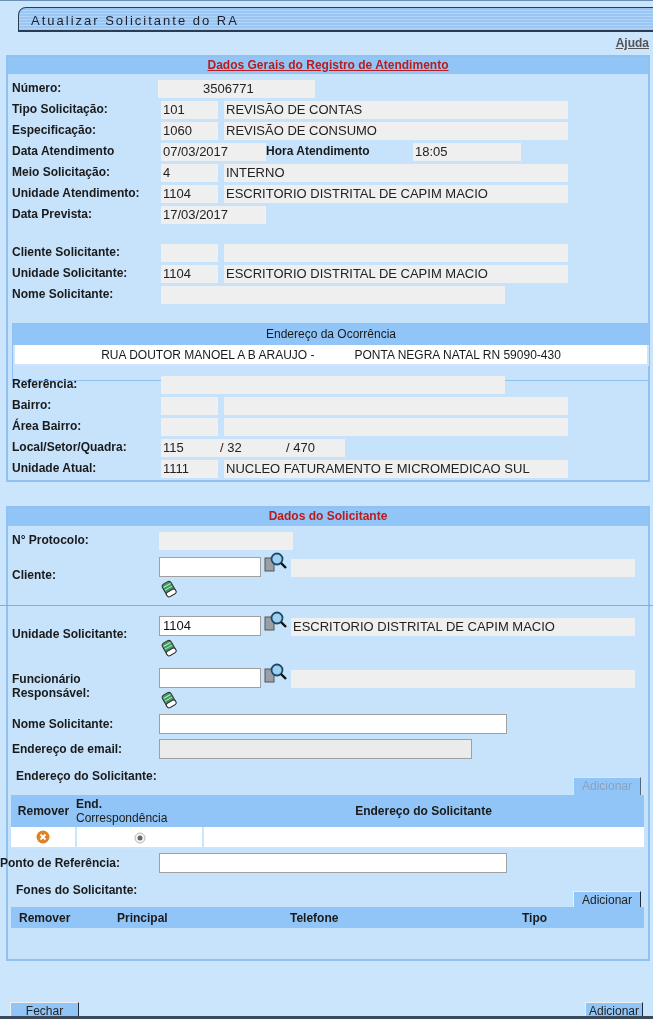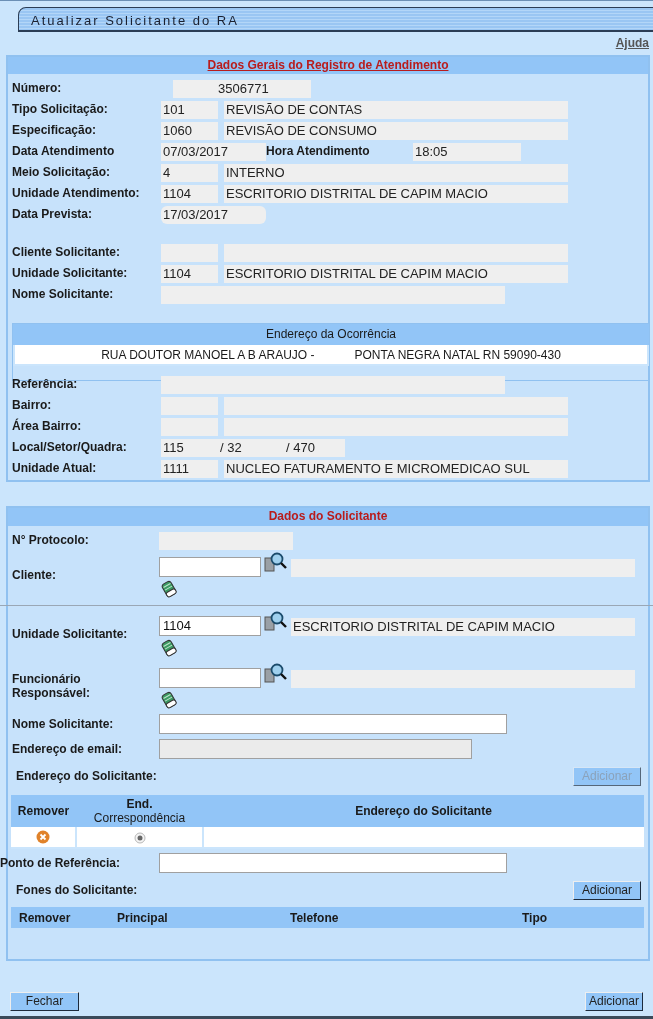--- a/index.html
+++ b/index.html
@@ -46,40 +46,40 @@
   .addr-val { background: #fff; height: 21px; text-align: center; line-height: 21px; font-size: 12px; color: #1a1a1a; border: 2px solid #cbe5fc; border-top: 0; }
   .input {
     position: absolute; height: 20px; background: #fff; border: 1px solid #a0a0a0; font-size: 13px; padding-left: 3px; line-height: 18px; color: #111;
   }
   .input.disabled { background: #ebebeb; }
   .icon-search { position: absolute; width: 24px; height: 20px; }
   .icon-eraser { position: absolute; width: 18px; height: 18px; }
   .divider { position: absolute; left: 0; width: 653px; height: 1px; background: #9aa7b5; }
   .btn {
     position: absolute; height: 19px; background: #92c5f7; border: 1px solid #eee; border-right-color: #1c2a3c; border-bottom-color: #1c2a3c;
-    font-size: 12px; text-align: center; line-height: 17px; color: #222;
+    font-size: 12px; text-align: center; line-height: 17px; color: #222; margin-top: 10px;
   }
   .btn.dis { color: #8ba2ba; border-color: #d6e6f6; border-right-color: #55677a; border-bottom-color: #55677a; }
   table { border-collapse: collapse; }
   .tbl-head { background: #92c5f7; }
 </style>
 </head>
 <body>
 
 <div class="topbar"></div>
 <div class="title-bar">
   <span>Atualizar Solicitante do RA</span>
 </div>
 <a class="help-link">Ajuda</a>
 
 <div class="panel" style="top:55px; height:427px;">
   <div class="panel-head u">Dados Gerais do Registro de Atendimento</div>
 
   <div class="lbl" style="left:4px; top:24px;">Número:</div>
-  <div class="ro" style="left:165px; top:23px; width:138px;padding-left:45px;">3506771</div>
+  <div class="ro" style="left:150px; top:23px; width:157px;padding-left:45px;">3506771</div>
 
   <div class="lbl" style="left:4px; top:45px;">Tipo Solicitação:</div>
   <div class="ro" style="left:153px; top:44px; width:57px;">101</div>
   <div class="ro" style="left:216px; top:44px; width:344px;">REVISÃO DE CONTAS</div>
 
   <div class="lbl" style="left:4px; top:66px;">Especificação:</div>
   <div class="ro" style="left:153px; top:65px; width:57px;">1060</div>
   <div class="ro" style="left:216px; top:65px; width:344px;">REVISÃO DE CONSUMO</div>
 
   <div class="lbl" style="left:4px; top:87px;">Data Atendimento</div>
@@ -89,21 +89,21 @@
 
   <div class="lbl" style="left:4px; top:108px;">Meio Solicitação:</div>
   <div class="ro" style="left:153px; top:107px; width:57px;">4</div>
   <div class="ro" style="left:216px; top:107px; width:344px;">INTERNO</div>
 
   <div class="lbl" style="left:4px; top:129px;">Unidade Atendimento:</div>
   <div class="ro" style="left:153px; top:128px; width:57px;">1104</div>
   <div class="ro" style="left:216px; top:128px; width:344px;">ESCRITORIO DISTRITAL DE  CAPIM MACIO</div>
 
   <div class="lbl" style="left:4px; top:150px;">Data Prevista:</div>
-  <div class="ro" style="left:153px; top:149px; width:105px;border-radius:6px;">17/03/2017</div>
+  <div class="ro" style="left:153px; top:149px; width:105px;">17/03/2017</div>
 
   <div class="lbl" style="left:4px; top:188px;">Cliente Solicitante:</div>
   <div class="ro" style="left:153px; top:187px; width:57px;"></div>
   <div class="ro" style="left:216px; top:187px; width:344px;"></div>
 
   <div class="lbl" style="left:4px; top:209px;">Unidade Solicitante:</div>
   <div class="ro" style="left:153px; top:208px; width:57px;">1104</div>
   <div class="ro" style="left:216px; top:208px; width:344px;">ESCRITORIO DISTRITAL DE  CAPIM MACIO</div>
 
   <div class="lbl" style="left:4px; top:230px;">Nome Solicitante:</div>
@@ -206,21 +206,21 @@
 <div class="input disabled" style="left:159px; top:739px; width:313px;"></div>
 
 <div class="lbl" style="left:16px; top:769px;">Endereço do Solicitante:</div>
 <div class="btn dis" style="left:573px; top:767px; width:68px;">Adicionar</div>
 
 <div style="position:absolute; left:11px; top:795px; width:633px;">
   <table style="width:633px;">
     <tbody>
         <tr class="tbl-head" style="height:32px;">
       <td style="width:65px; text-align:center; font-weight:bold; color:#1a1a1a;">Remover</td>
-      <td style="width:127px; text-align:center; color:#1a1a1a; line-height:14px;">
+      <td style="width:127px; color:#1a1a1a; line-height:14px;">
         <div style="font-weight:bold;">End.</div>
         <div>Correspondência</div>
       </td>
       <td style="text-align:center; font-weight:bold; color:#1a1a1a;">Endereço do Solicitante</td>
     </tr>
     <tr style="height:21px; background:#fff;">
       <td style="text-align:center; border-right:2px solid #cbe5fc; border-bottom:2px solid #cbe5fc;">
         <svg width="14" height="14" viewBox="0 0 14 14" style="vertical-align:middle;">
           <circle cx="7" cy="7" r="6.5" fill="#e0822a"></circle>
           <path d="M4.5 4.5 L9.5 9.5 M9.5 4.5 L4.5 9.5" stroke="#fff" stroke-width="1.8"></path>

